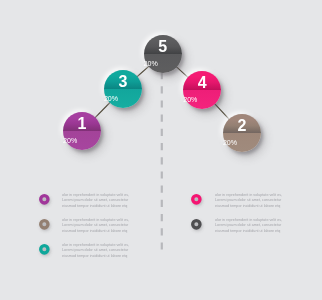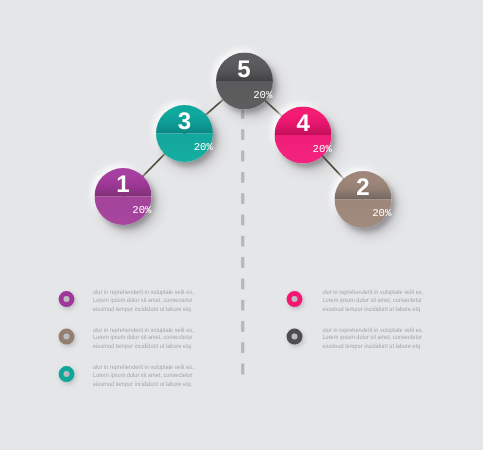--- a/index.html
+++ b/index.html
@@ -11,21 +11,21 @@
   svg.layer{position:absolute;left:0;top:0;width:322px;height:300px;}
 
   .node{position:absolute;border-radius:50%;
         box-shadow:2.2px 2.6px 3.6px rgba(78,75,80,0.42),
                    4.5px 5.5px 8px rgba(92,88,94,0.24),
                    -2px -2px 5px rgba(255,255,255,0.92);}
   .node .disc{position:absolute;left:0;top:0;width:100%;height:100%;border-radius:50%;overflow:hidden;}
   .node .top{position:absolute;left:0;top:0;width:100%;height:50%;}
   .node .bot{position:absolute;left:0;top:50%;width:100%;height:50%;}
   .node .num{position:absolute;left:0;width:100%;text-align:center;color:#fff;font-weight:bold;}
-  .node .pct{position:absolute;left:0;width:100%;text-align:right;color:#fff;font-family:Liberation Mono, monospace;}
+  .node .pct{position:absolute;left:0;width:100%;text-align:left;color:#fff;}
 
   .dot{position:absolute;}
   .dot svg{display:block;overflow:visible;}
   .ltext{position:absolute;color:#a4a5aa;white-space:nowrap;}
 </style>
 </head>
 <body>
 
 <div class="stage">
 

